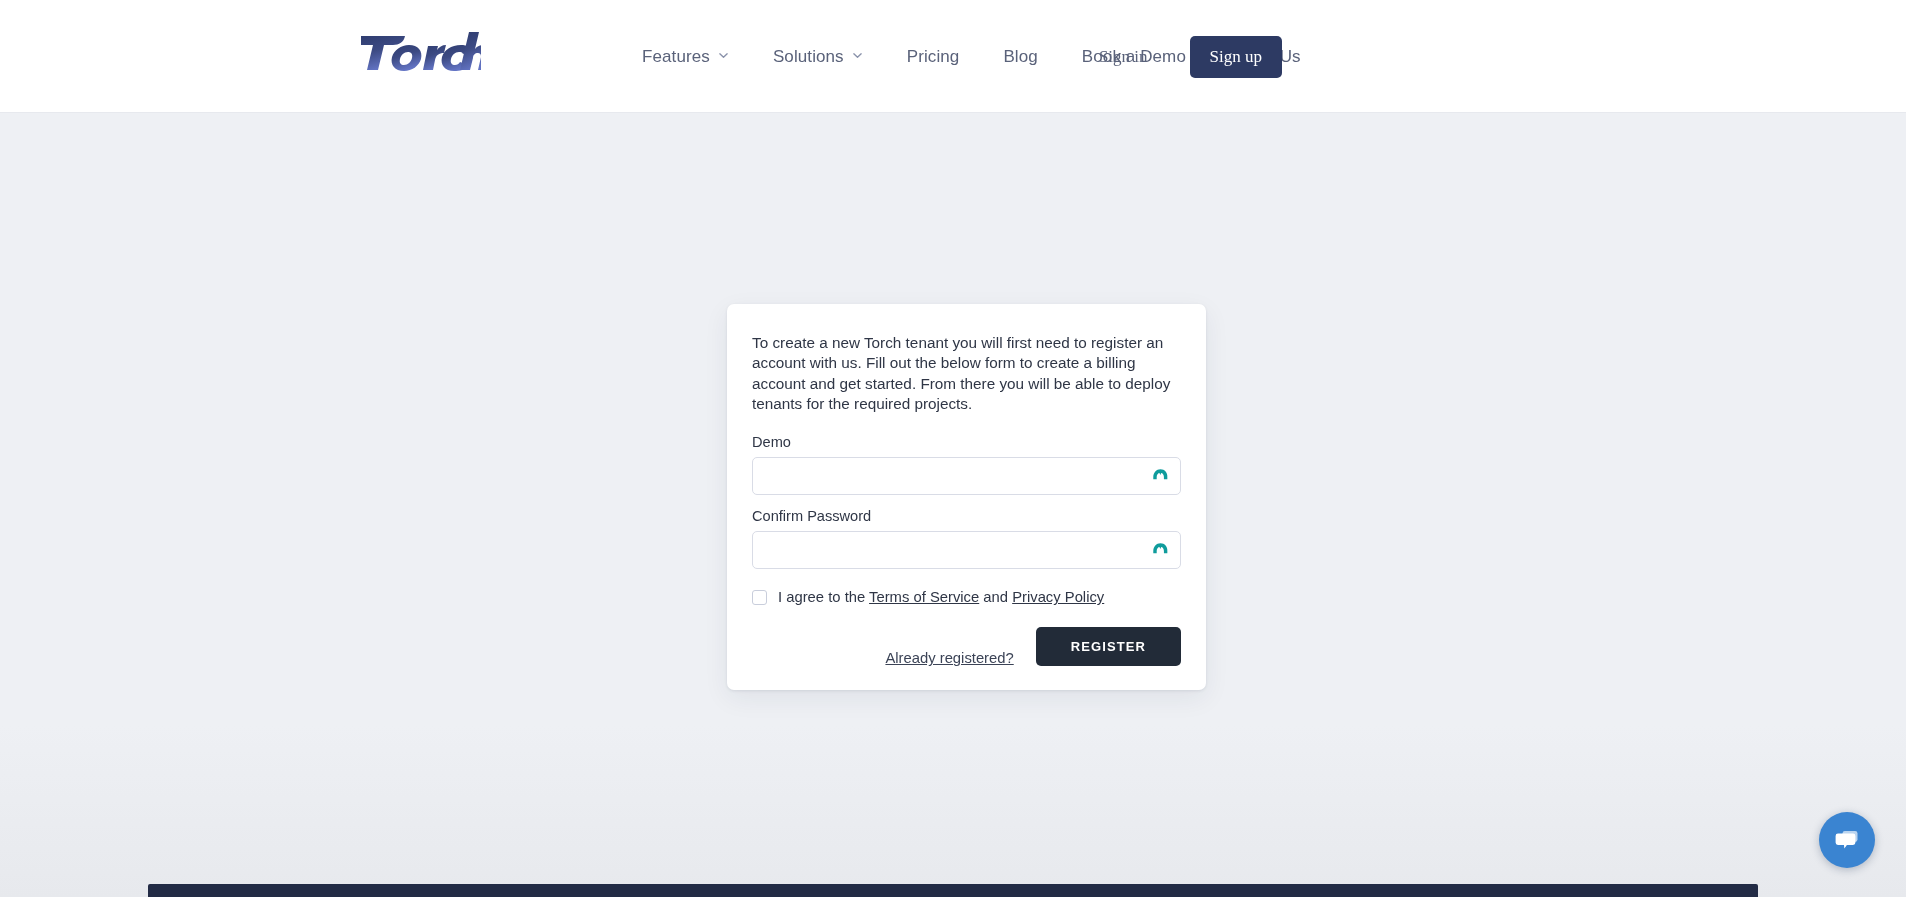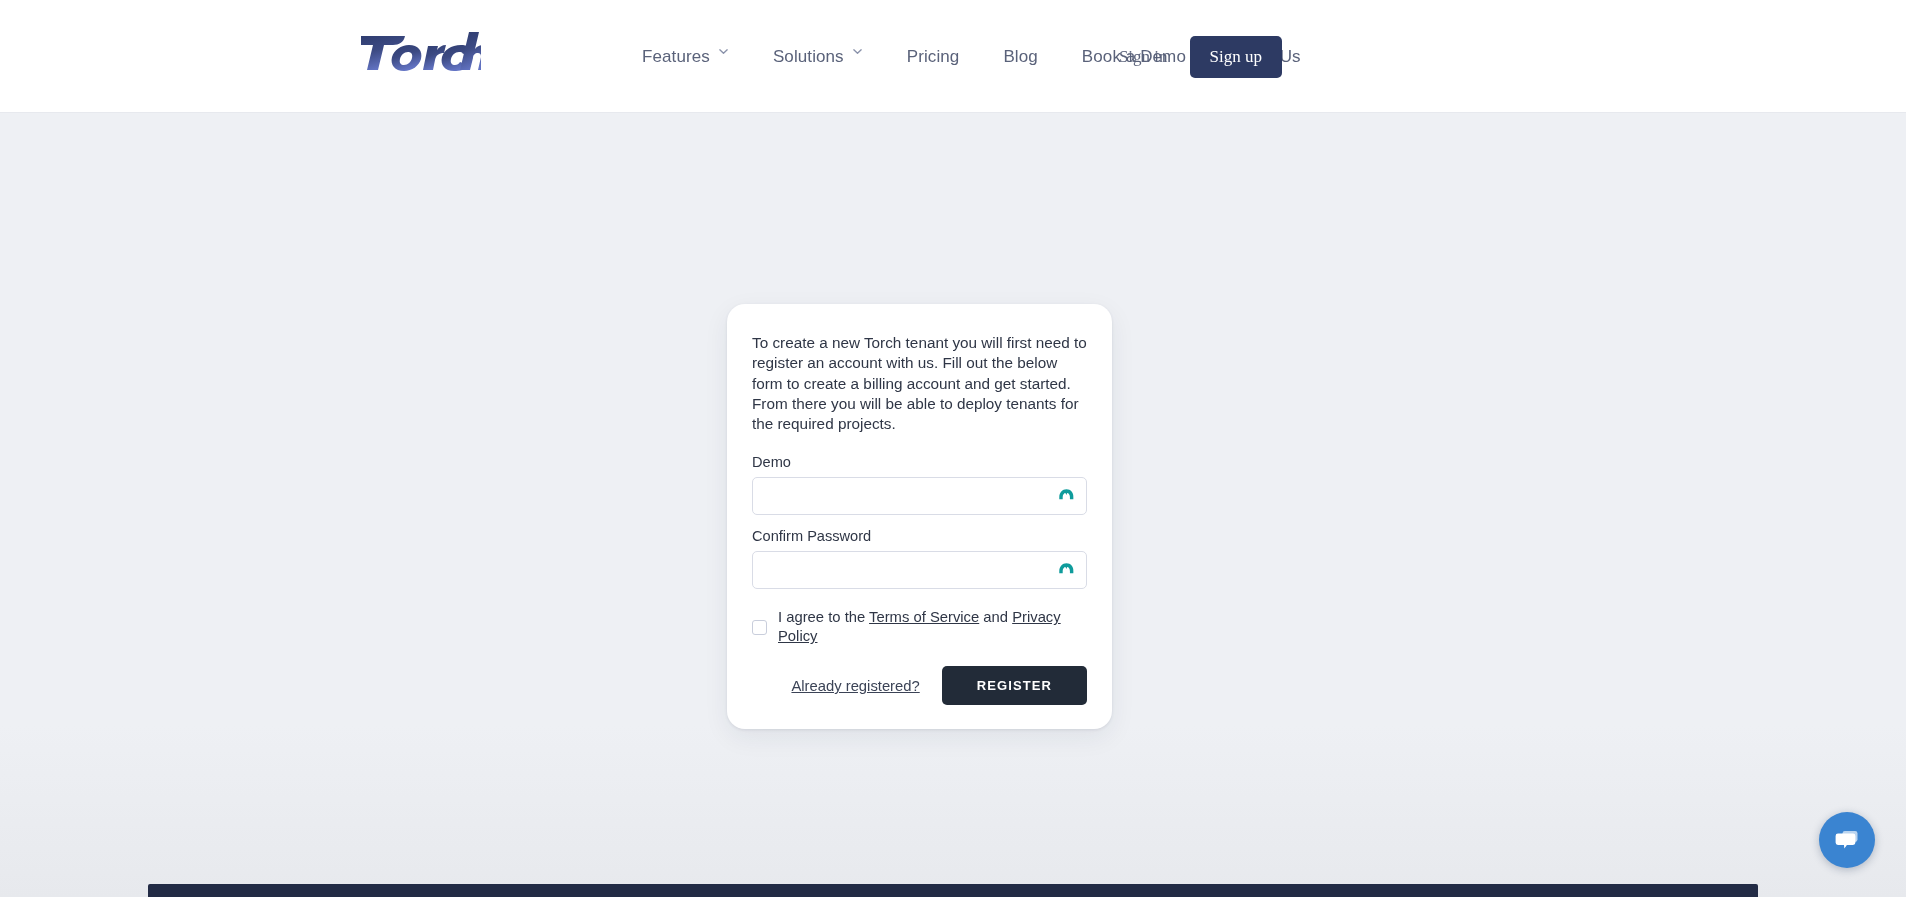--- a/index.html
+++ b/index.html
@@ -34,20 +34,21 @@
     position: absolute;
     left: 620px;
     top: 0;
     height: 113px;
     display: flex;
     align-items: center;
     gap: 0px;
   }
   .nav-item {
     display: flex;
+    align-items: center;
     gap: 8px;
     padding: 0 22px;
     font-size: 17px;
     color: #5a627a;
     letter-spacing: .1px;
     cursor: pointer;
     white-space: nowrap;
   }
   .chev {
     display: inline-block;
@@ -100,23 +101,23 @@
     background: #222b45;
     border-radius: 2px 2px 0 0;
     margin: 0 148px;
   }
 
   
   .card {
     position: absolute;
     left: 727px;
     top: 191px;
-    width: 385px;
+    width: 479px;
     background: #ffffff;
-    border-radius: 18px;
+    border-radius: 7px;
     box-shadow: 0 1px 3px rgba(35,45,70,.10), 0 8px 26px rgba(35,45,70,.07);
     padding: 29px 25px 24px 25px;
   }
   .intro {
     font-size: 15.3px;
     line-height: 20.3px;
     color: #2f3646;
     margin: 0 0 20px 0;
   }
 
@@ -176,21 +177,21 @@
   .terms-text a,
   .lnk {
     color: #2f3646;
     text-decoration: underline;
     cursor: pointer;
   }
 
   
   .actions {
     display: flex;
-    align-items: center;
+    align-items: flex-end;
     justify-content: flex-end;
     gap: 22px;
     margin-top: 20px;
   }
   .already {
     font-size: 14.8px;
     color: #3b4356;
     text-decoration: underline;
     cursor: pointer;
   }
@@ -279,21 +280,21 @@
     <div class="nav-item">
       <span>Book a Demo</span>
     </div>
     <div class="nav-item">
       <span>About Us</span>
     </div>
   </nav>
 
   <div class="auth">
     <span class="signin">Sign in</span>
-    <button class="signup" style="background: rgb(45, 58, 99);">Sign up</button>
+    <button class="signup" style="background: rgb(45, 58, 99); margin-left: 20px;">Sign up</button>
   </div>
 </div>
 
 <div class="page">
 
   <div class="card">
 
     <p class="intro">To create a new Torch tenant you will first need to register an account with us. Fill out the below form to create a billing account and get started. From there you will be able to deploy tenants for the required projects.</p>
 
     <div class="field">

